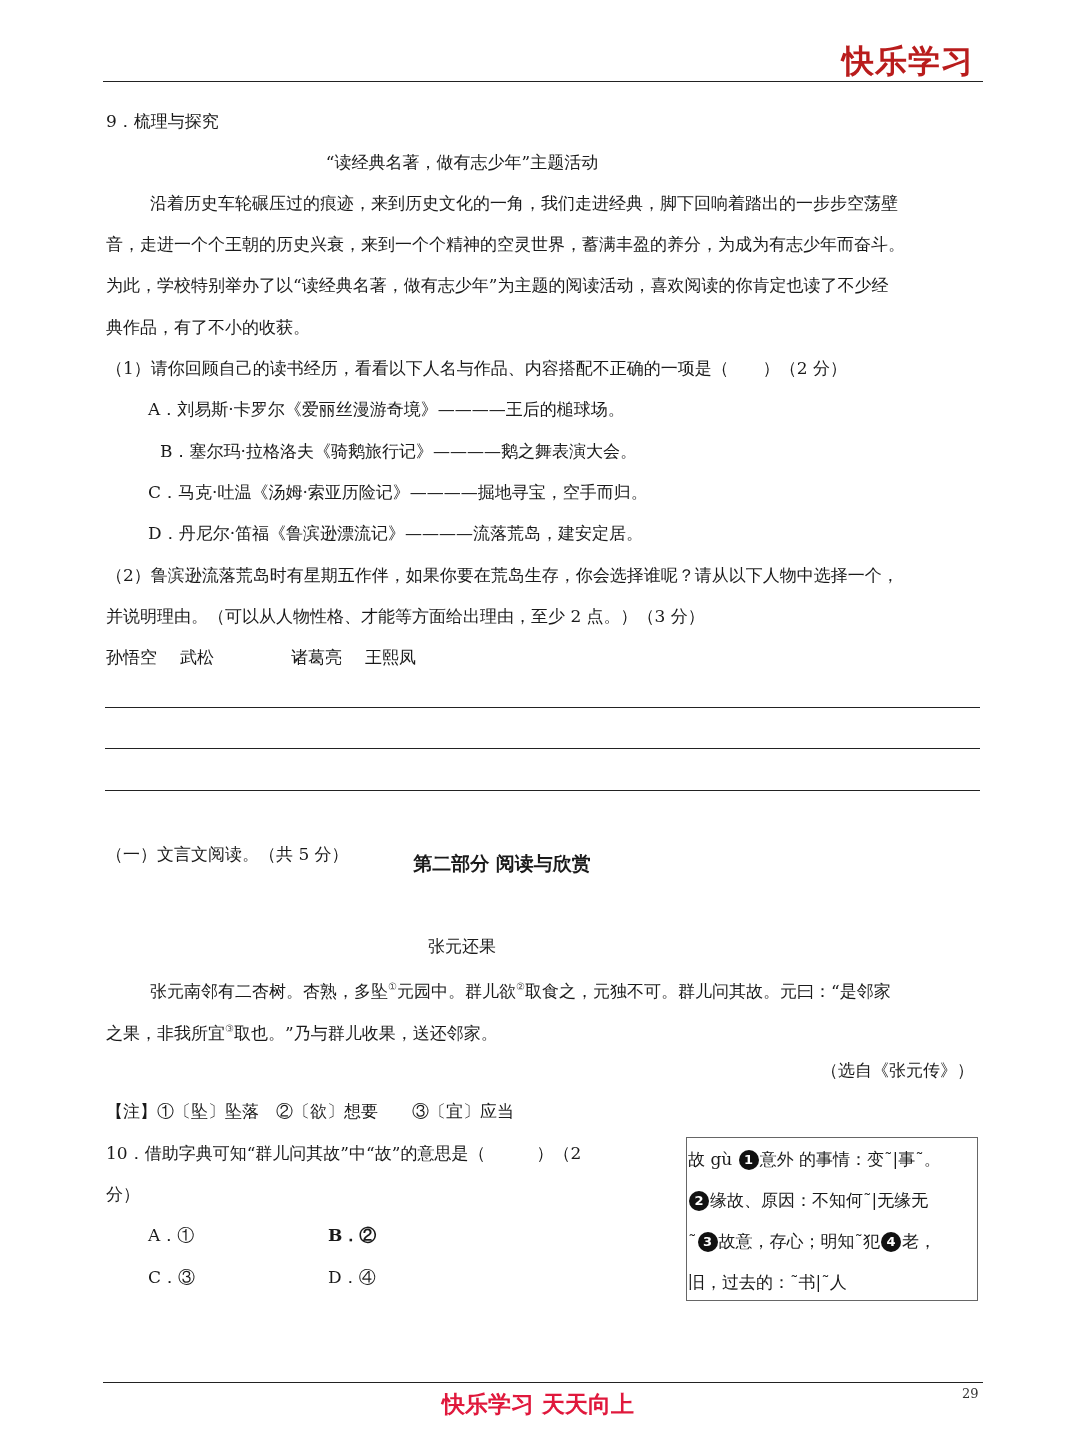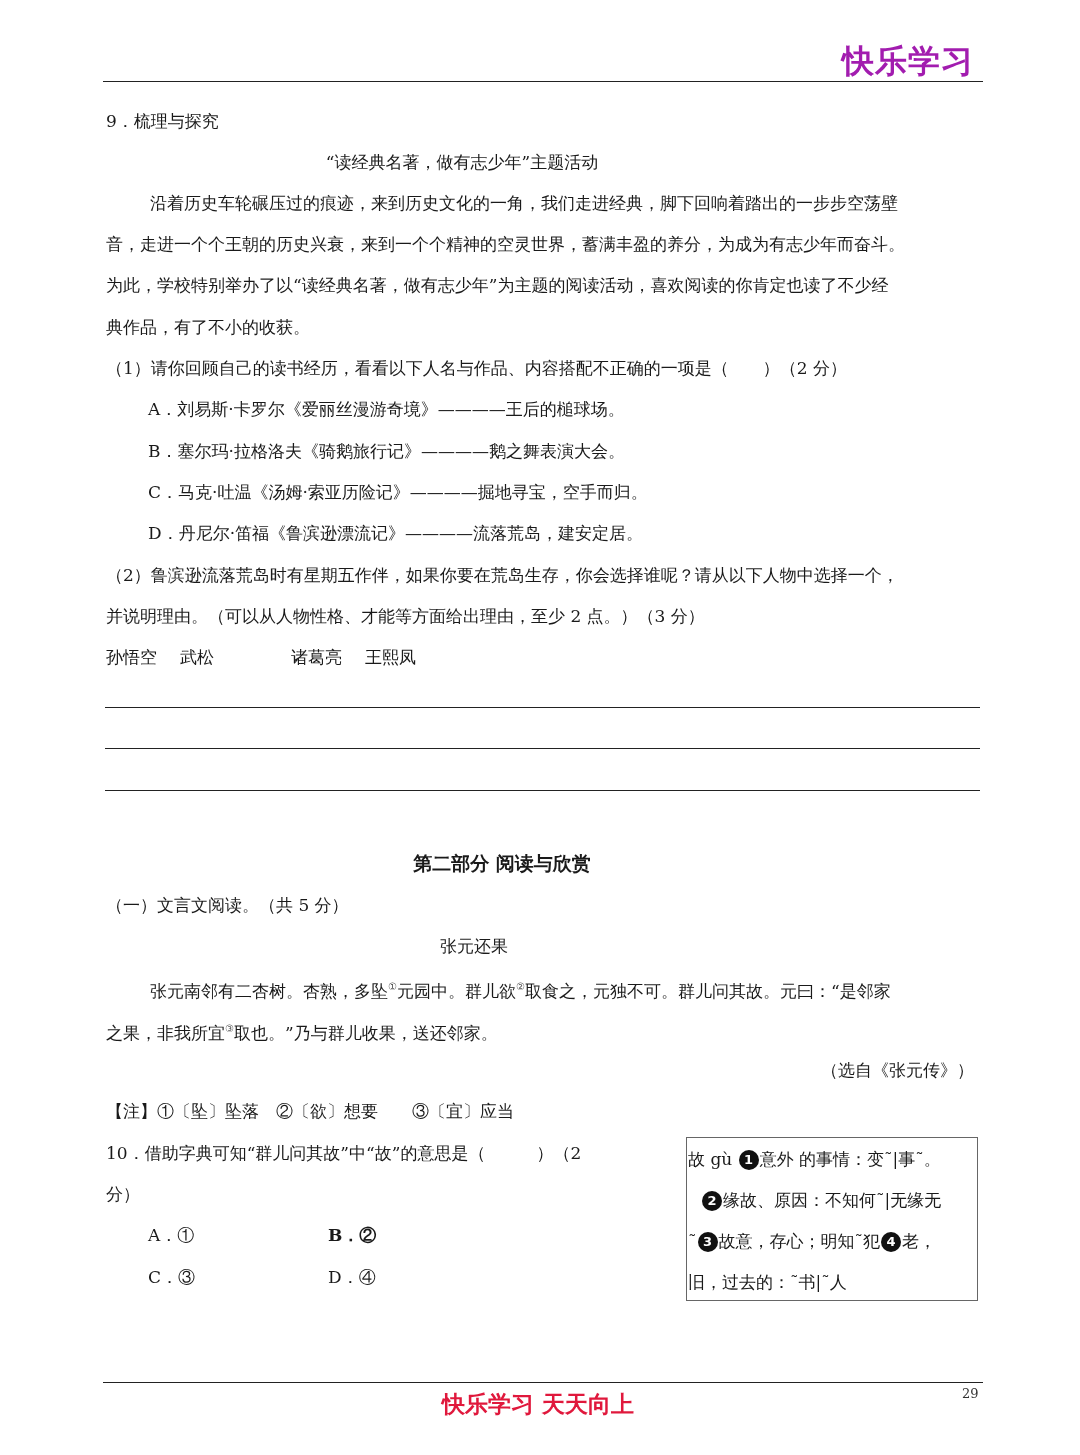--- a/index.html
+++ b/index.html
@@ -4,21 +4,21 @@
 <style>
   html, body { margin: 0; padding: 0; background: #ffffff; }
   body {
     width: 1080px; height: 1455px; position: relative; overflow: hidden;
     font-family: "DejaVu Serif", "Liberation Serif", serif;
     color: #1a1a1a;
   }
   .abs { position: absolute; }
   .logo-top {
     left: 842px; top: 40px; font-family: "DejaVu Sans", sans-serif;
-    font-weight: bold; font-size: 32px; color: #a21caf; letter-spacing: 1px;
+    font-weight: bold; font-size: 32px; color: #b91c1c; letter-spacing: 1px;
   }
   .hr-top { left: 103px; top: 81px; width: 880px; height: 0; border-top: 1.5px solid #222; }
   .hr-bottom { left: 103px; top: 1382px; width: 880px; height: 0; border-top: 1.5px solid #222; }
   .line { font-size: 17px; line-height: 22px; white-space: nowrap; }
   .title-center { width: 924px; left: 0; text-align: center; }
   .section-title {
     font-family: "DejaVu Sans", sans-serif; font-weight: bold; font-size: 19px; padding-left: 40px;
   }
   .answer-line { left: 105px; width: 875px; height: 0; border-top: 1.5px solid #222; }
   sup { font-size: 10px; vertical-align: 7px; color: #555; }
@@ -48,39 +48,39 @@
 <div class="abs line" style="left:106px; top:110px;">9．梳理与探究</div>
 <div class="abs line title-center" style="top:151px;">“读经典名著，做有志少年”主题活动</div>
 
 <div class="abs line" style="left:150px; top:192px;">沿着历史车轮碾压过的痕迹，来到历史文化的一角，我们走进经典，脚下回响着踏出的一步步空荡壁</div>
 <div class="abs line" style="left:106px; top:233px;">音，走进一个个王朝的历史兴衰，来到一个个精神的空灵世界，蓄满丰盈的养分，为成为有志少年而奋斗。</div>
 <div class="abs line" style="left:106px; top:274px;">为此，学校特别举办了以“读经典名著，做有志少年”为主题的阅读活动，喜欢阅读的你肯定也读了不少经</div>
 <div class="abs line" style="left:106px; top:316px;">典作品，有了不小的收获。</div>
 
 <div class="abs line" style="left:106px; top:357px;">（1）请你回顾自己的读书经历，看看以下人名与作品、内容搭配不正确的一项是（　　）（2 分）</div>
 <div class="abs line" style="left:148px; top:398px;">A．刘易斯·卡罗尔《爱丽丝漫游奇境》————王后的槌球场。</div>
-<div class="abs line" style="left:148px; top:440px;">B．塞尔玛·拉格洛夫《骑鹅旅行记》————鹅之舞表演大会。</div>
+<div class="abs line" style="left:160px; top:440px;">B．塞尔玛·拉格洛夫《骑鹅旅行记》————鹅之舞表演大会。</div>
 <div class="abs line" style="left:148px; top:481px;">C．马克·吐温《汤姆·索亚历险记》————掘地寻宝，空手而归。</div>
 <div class="abs line" style="left:148px; top:522px;">D．丹尼尔·笛福《鲁滨逊漂流记》————流落荒岛，建安定居。</div>
 
 <div class="abs line" style="left:106px; top:564px;">（2）鲁滨逊流落荒岛时有星期五作伴，如果你要在荒岛生存，你会选择谁呢？请从以下人物中选择一个，</div>
 <div class="abs line" style="left:106px; top:605px;">并说明理由。（可以从人物性格、才能等方面给出理由，至少 2 点。）（3 分）</div>
 
 <div class="abs line" style="left:106px; top:646px;">孙悟空</div>
 <div class="abs line" style="left:180px; top:646px;">武松</div>
 <div class="abs line" style="left:291px; top:646px;">诸葛亮</div>
 <div class="abs line" style="left:365px; top:646px;">王熙凤</div>
 
 <div class="abs answer-line" style="top:707px;"></div>
 <div class="abs answer-line" style="top:748px;"></div>
 <div class="abs answer-line" style="top:790px;"></div>
 
 <div class="abs line title-center section-title" style="top:852px;">第二部分  阅读与欣赏</div>
-<div class="abs line" style="left:106px; top:894px;text-align:center;">（一）文言文阅读。（共 5 分）</div>
-<div class="abs line title-center" style="top:935px;padding-left:12px;">张元还果</div>
+<div class="abs line" style="left:106px; top:843px;text-align:center;">（一）文言文阅读。（共 5 分）</div>
+<div class="abs line title-center" style="top:935px;">张元还果</div>
 
 <div class="abs line" style="left:150px; top:976px;">
   <span>张元南邻有二杏树。杏熟，多坠</span><sup>①</sup><span>元园中。群儿欲</span><sup>②</sup><span>取食之，元独不可。群儿问其故。元曰：“是邻家</span>
 </div>
 <div class="abs line" style="left:106px; top:1018px;">
   <span>之果，非我所宜</span><sup>③</sup><span>取也。”乃与群儿收果，送还邻家。</span>
 </div>
 
 <div class="abs line" style="right:106px; top:1059px;">（选自《张元传》）</div>
 <div class="abs line" style="left:106px; top:1100px;">【注】①〔坠〕坠落　②〔欲〕想要　　③〔宜〕应当</div>
@@ -89,21 +89,21 @@
 <div class="abs line" style="left:106px; top:1183px;">分）</div>
 <div class="abs line" style="left:148px; top:1224px;">A．①</div>
 <div class="abs line" style="left:328px; top:1224px;font-weight:bold;">B．②</div>
 <div class="abs line" style="left:148px; top:1266px;">C．③</div>
 <div class="abs line" style="left:328px; top:1266px;">D．④</div>
 
 <div class="abs dict-box"></div>
 <div class="abs dict-line" style="top:1148px;">
   <span>故 gù </span><span class="num-circle">1</span><span>意外 的事情：变˜|事˜。</span>
 </div>
-<div class="abs dict-line" style="top:1189px;padding-left:13px;">
+<div class="abs dict-line" style="top:1189px;">
   <span class="num-circle">2</span><span>缘故、原因：不知何˜|无缘无</span>
 </div>
 <div class="abs dict-line" style="top:1230px;">
   <span>˜</span><span class="num-circle">3</span><span>故意，存心；明知˜犯</span><span class="num-circle">4</span><span>老，</span>
 </div>
 <div class="abs dict-line" style="top:1271px;">旧，过去的：˜书|˜人</div>
 
 <div class="abs hr-bottom"></div>
 <div class="abs footer-slogan">快乐学习 天天向上</div>
 <div class="abs page-num">29</div>

